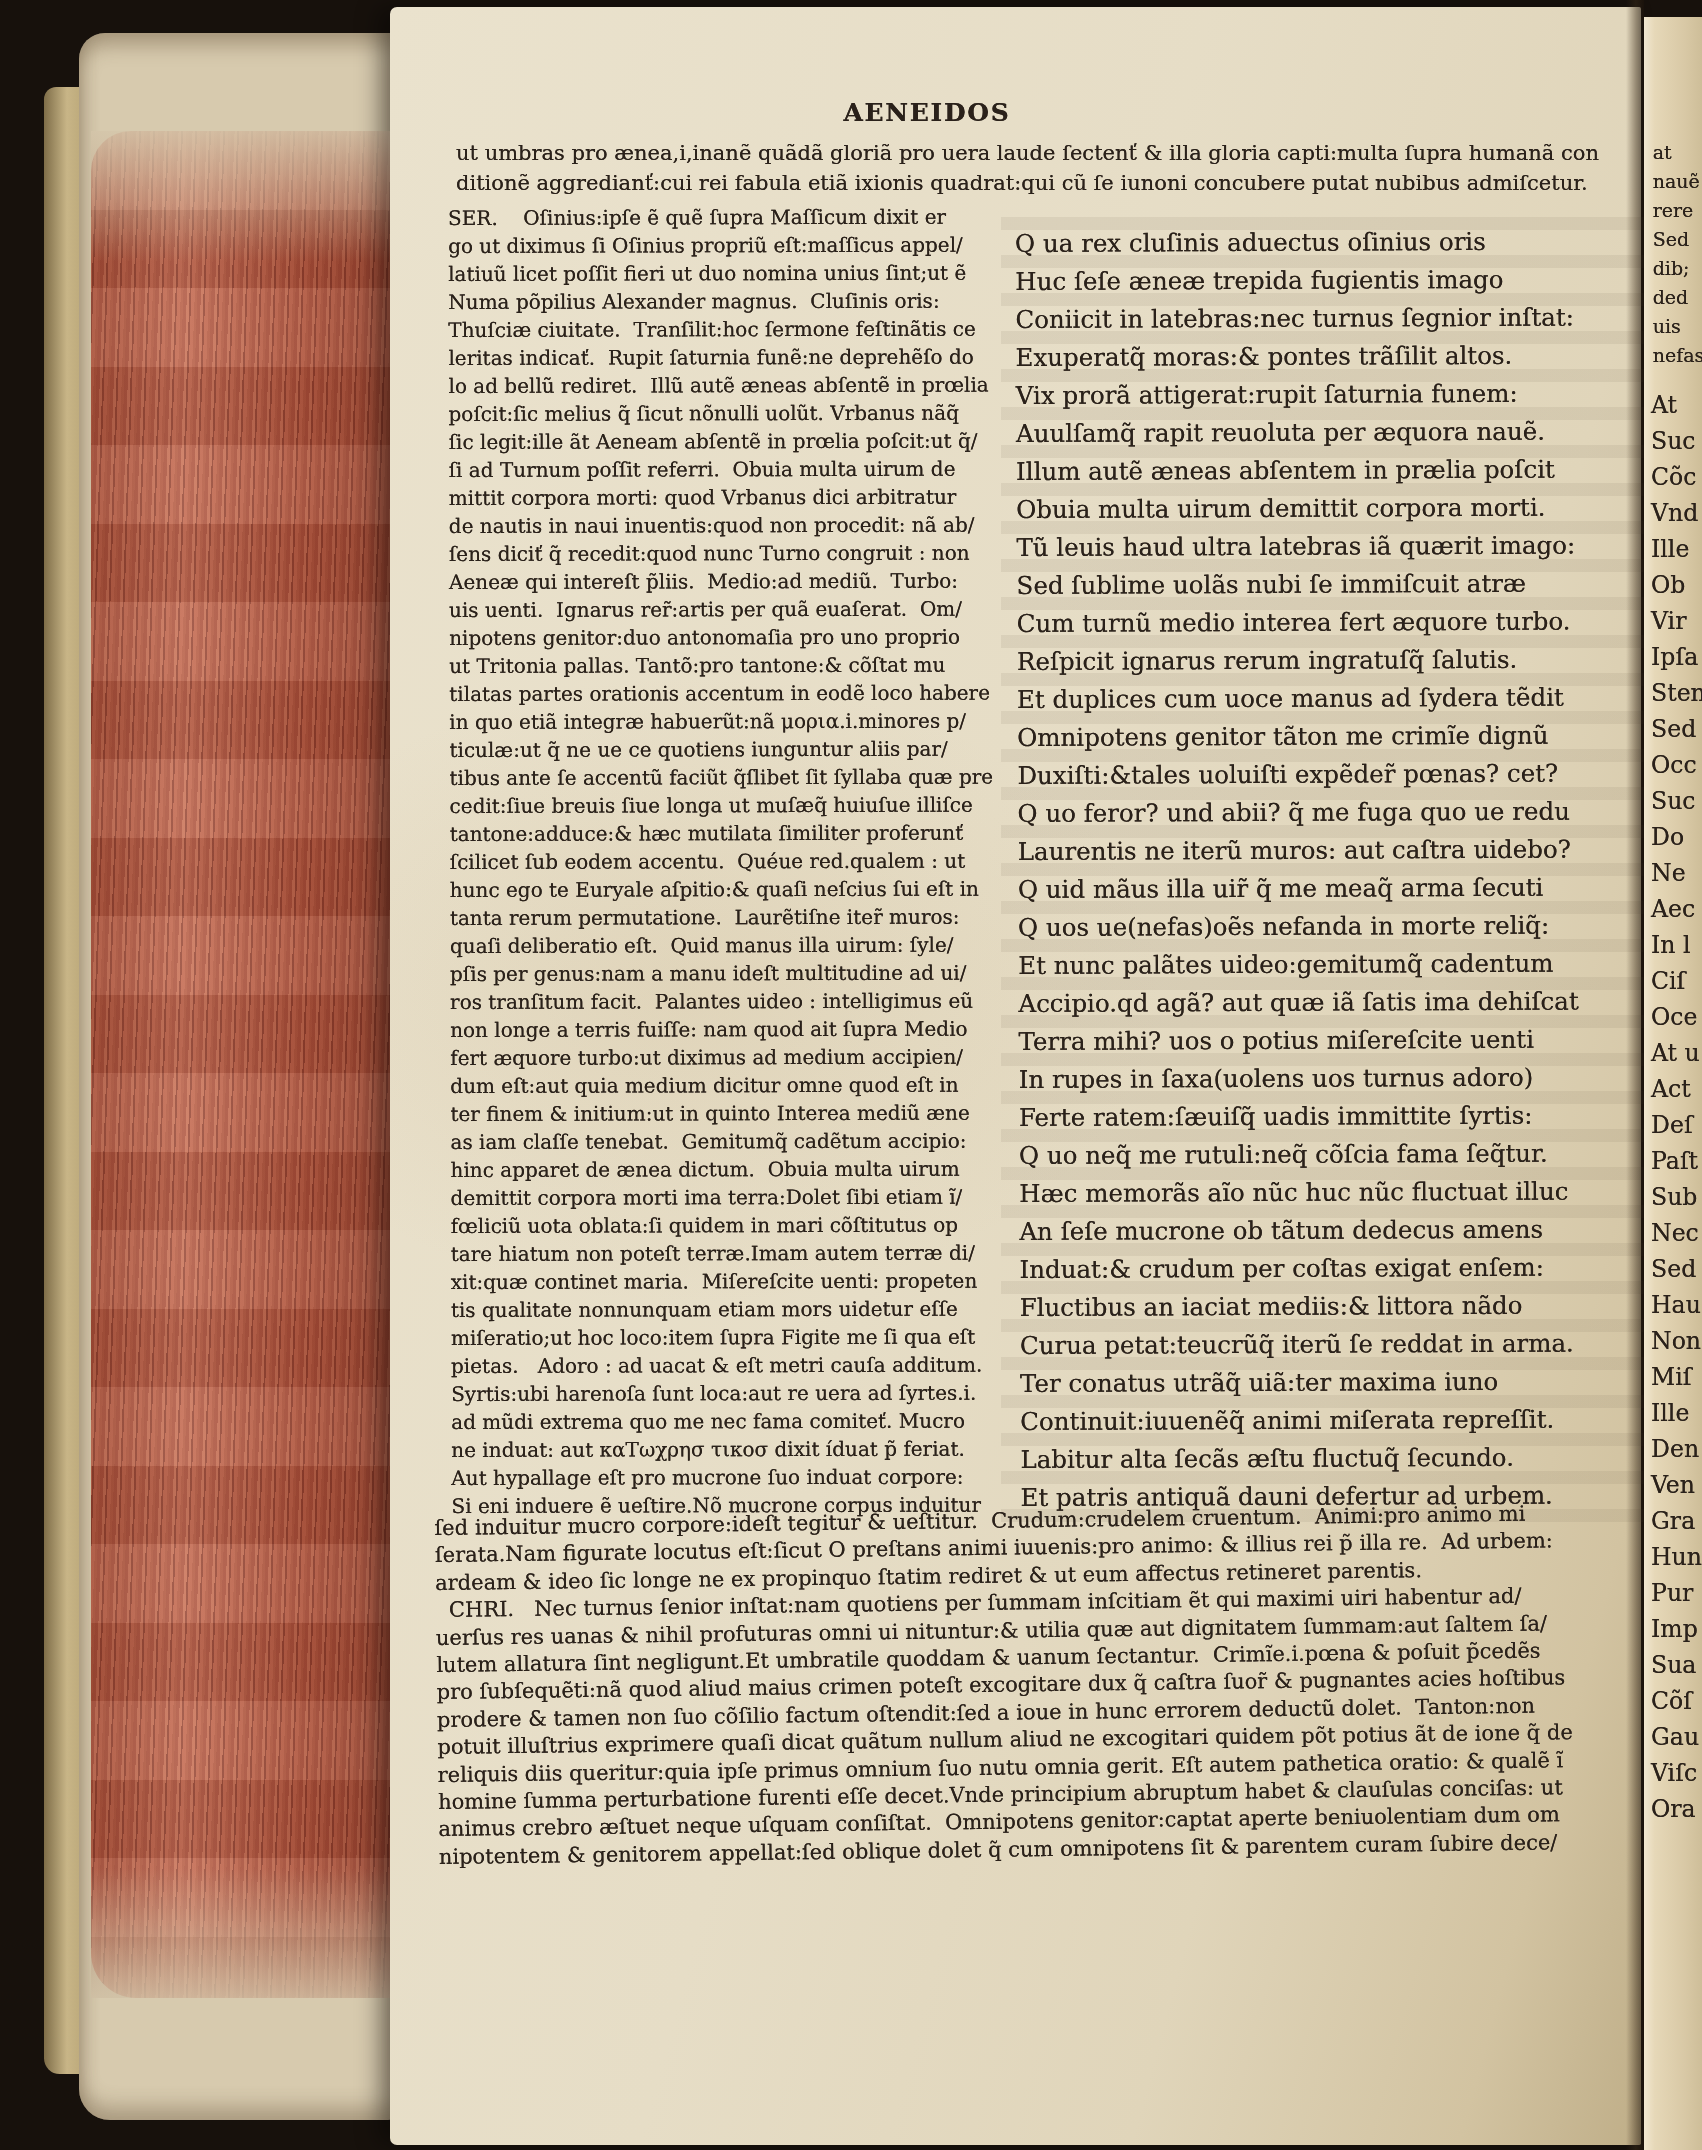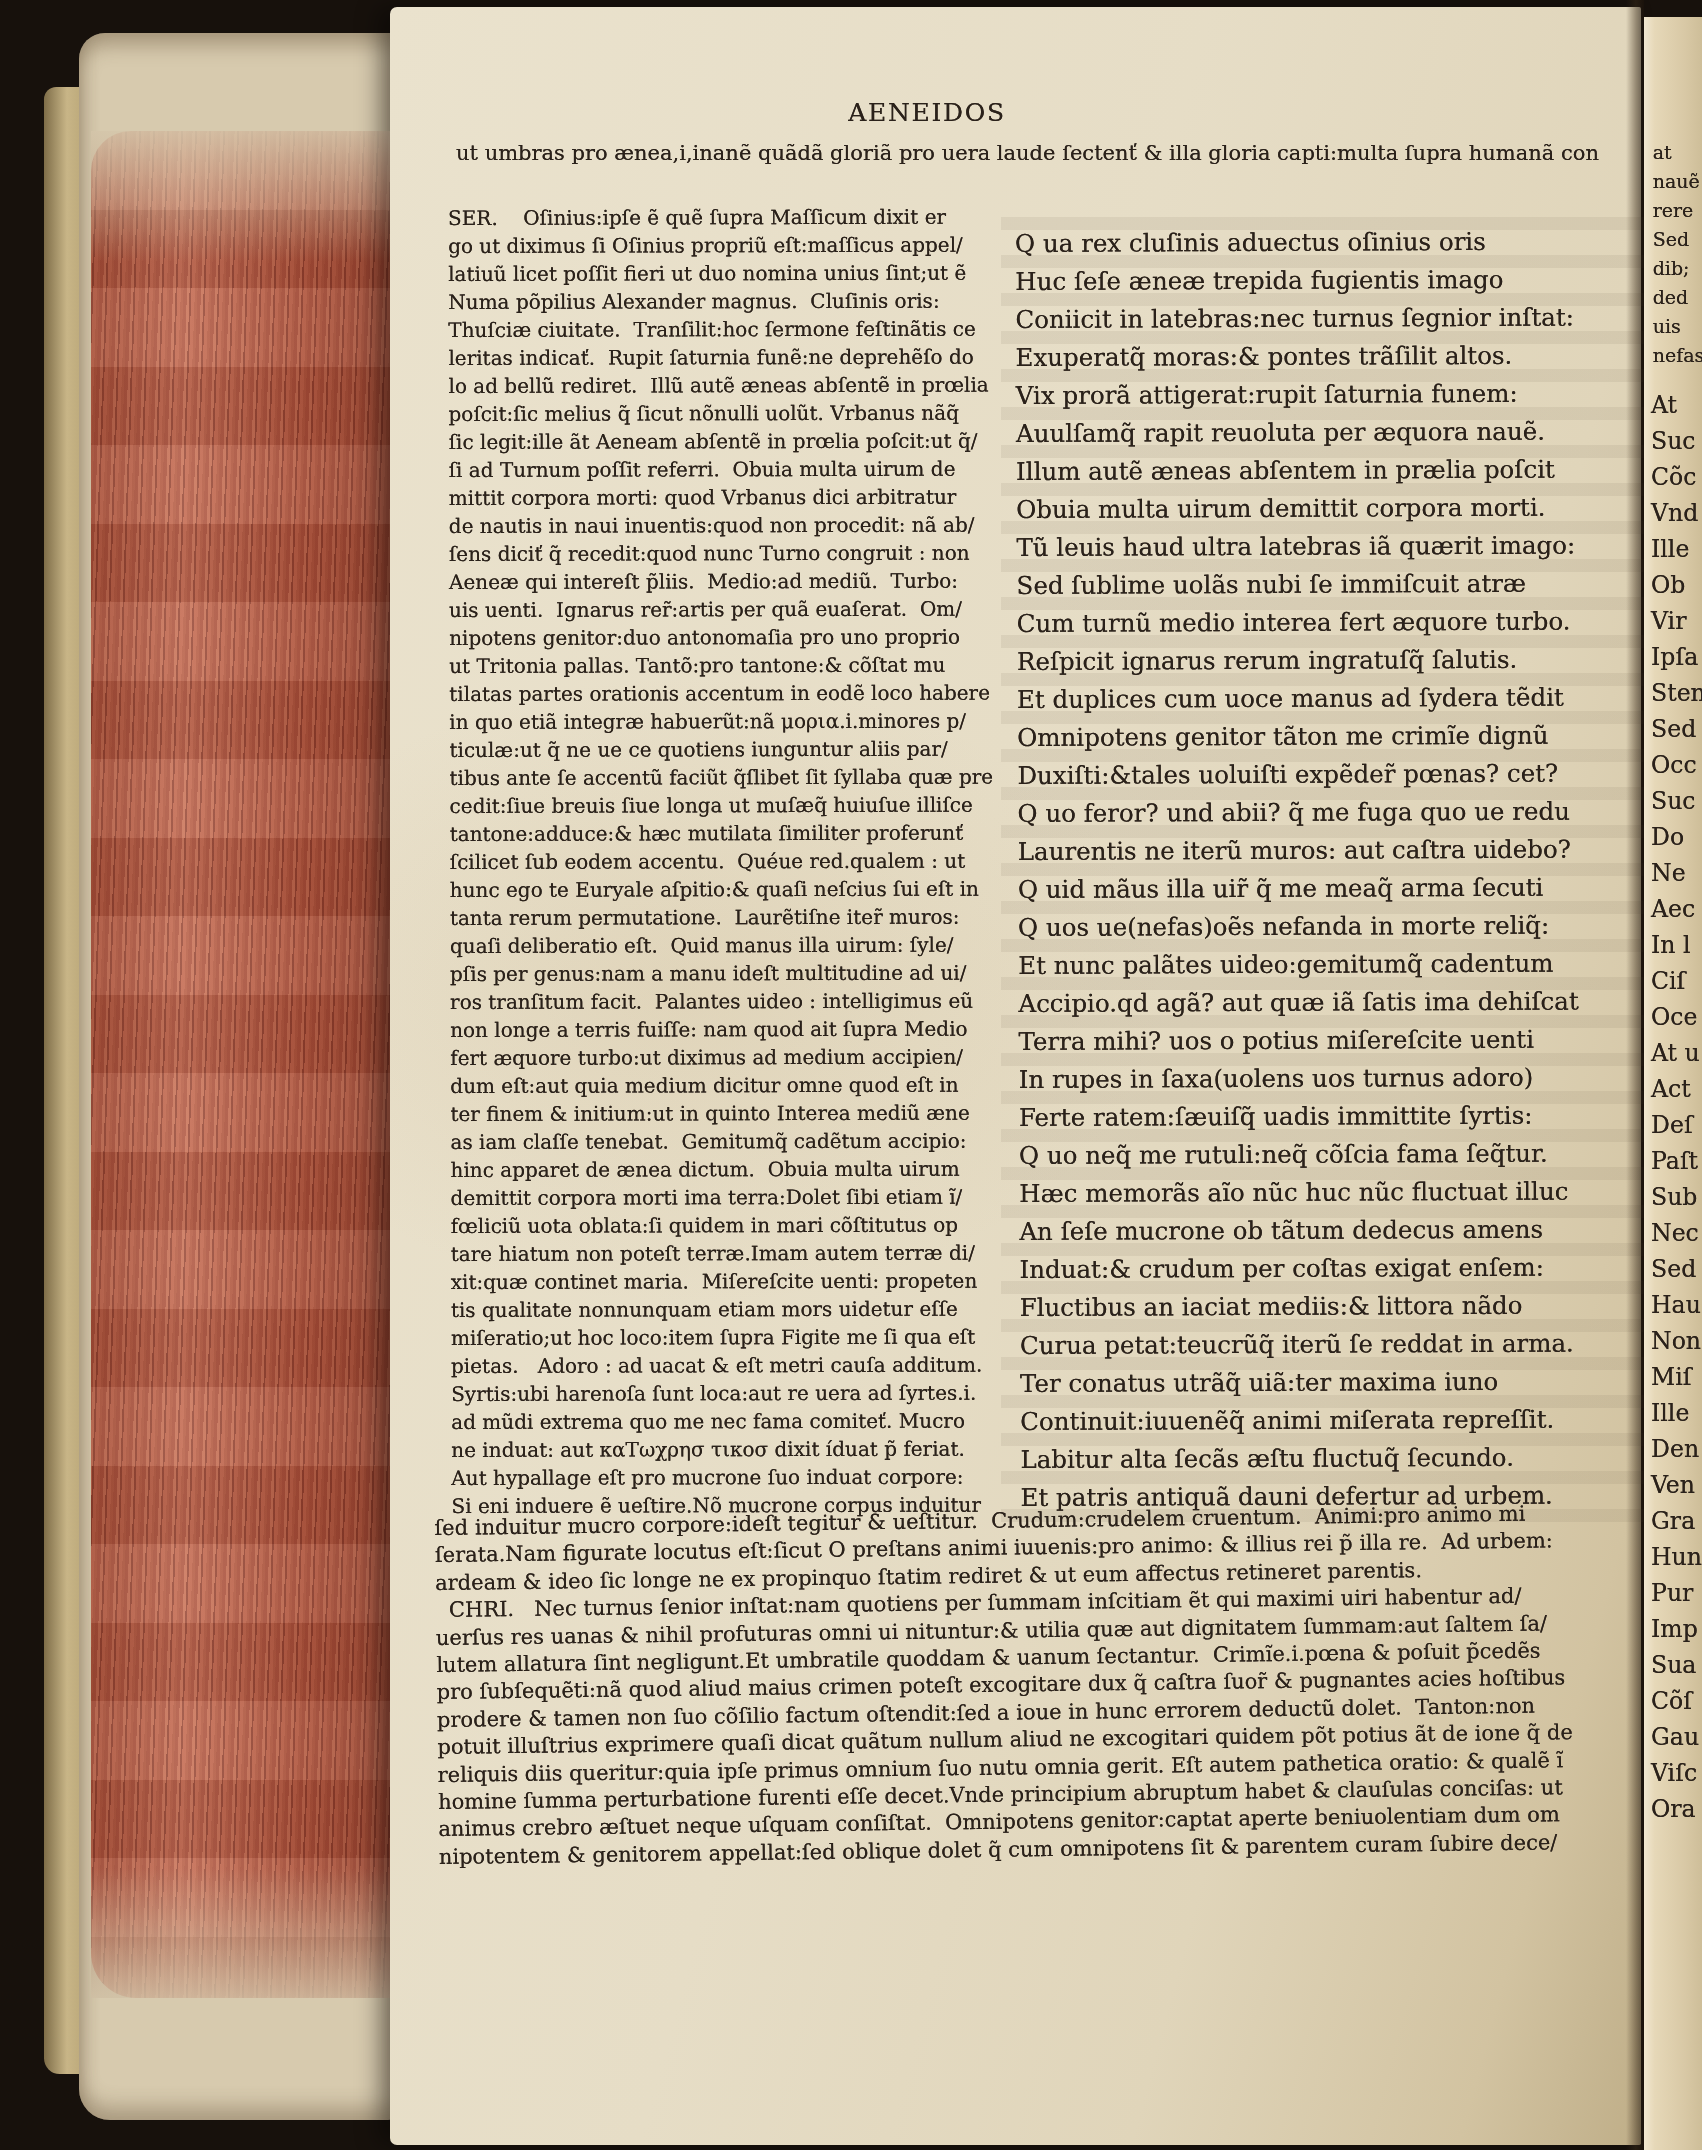--- a/index.html
+++ b/index.html
@@ -47,21 +47,21 @@
   }
   .ghost{
     position:absolute;left:611px;top:210px;width:646px;height:1310px;
     background:repeating-linear-gradient(180deg,rgba(108,94,74,.10) 0 13px,rgba(108,94,74,0) 13px 38px);
     pointer-events:none;
   }
   .ink{color:#2a211a;text-shadow:0 0 0.5px rgba(42,33,26,.85);}
   .tline{white-space:pre;}
   .header{
     position:absolute;left:441px;top:91px;width:192px;
-    font-size:25px;font-weight:normal;letter-spacing:1.7px;text-align:center;
+    font-size:25px;font-weight:bold;letter-spacing:1.7px;text-align:center;
   }
   .intro{position:absolute;left:58px;top:131px;width:1170px;font-size:21px;line-height:30px;margin-left:8px;}
   .leftcol{
     position:absolute;left:58px;top:197px;width:583px;
     font-size:20px;line-height:28px;
     transform:rotate(-0.15deg);transform-origin:0 0;
   }
   .versecol{
     position:absolute;left:625px;top:218px;width:625px;
     font-size:24.5px;line-height:38px;
@@ -98,20 +98,21 @@
   </div>
 
   <div class="page ink">
     <div class="ghost"></div>
 
     <div class="header">AENEIDOS</div>
 
     <div class="intro">
 
     <div class="tline">ut umbras pro ænea,i,inanẽ quãdã gloriã pro uera laude ſectenť &amp; illa gloria capti:multa ſupra humanã con</div>
+        <div class="tline">ditionẽ aggredianť:cui rei fabula etiã ixionis quadrat:qui cũ ſe iunoni concubere putat nubibus admiſcetur.</div>
       </div>
 
     <div class="leftcol">
 
     <div class="tline">SER.    Oſinius:ipſe ẽ quẽ ſupra Maſſicum dixit er</div>
         <div class="tline">go ut diximus ſi Oſinius propriũ eſt:maſſicus appel/</div>
         <div class="tline">latiuũ licet poſſit fieri ut duo nomina unius ſint;ut ẽ</div>
         <div class="tline">Numa põpilius Alexander magnus.  Cluſinis oris:</div>
         <div class="tline">Thuſciæ ciuitate.  Tranſilit:hoc ſermone feſtinãtis ce</div>
         <div class="tline">leritas indicať.  Rupit ſaturnia funẽ:ne deprehẽſo do</div>

